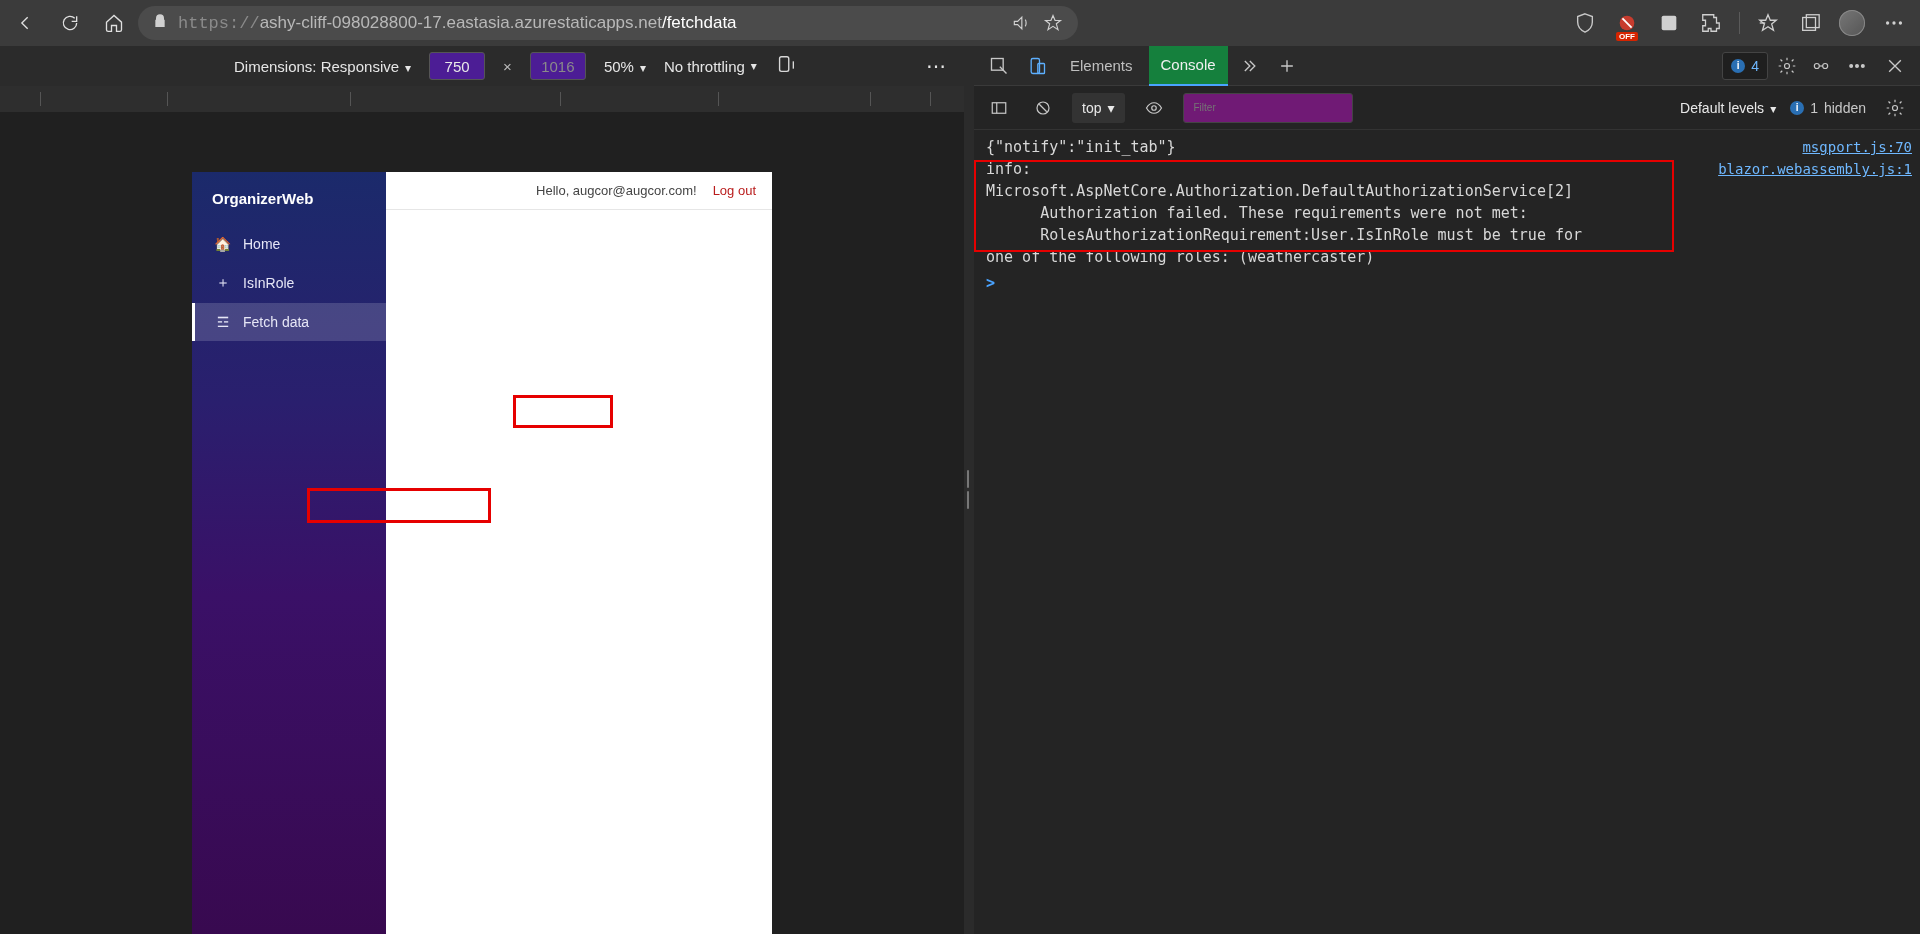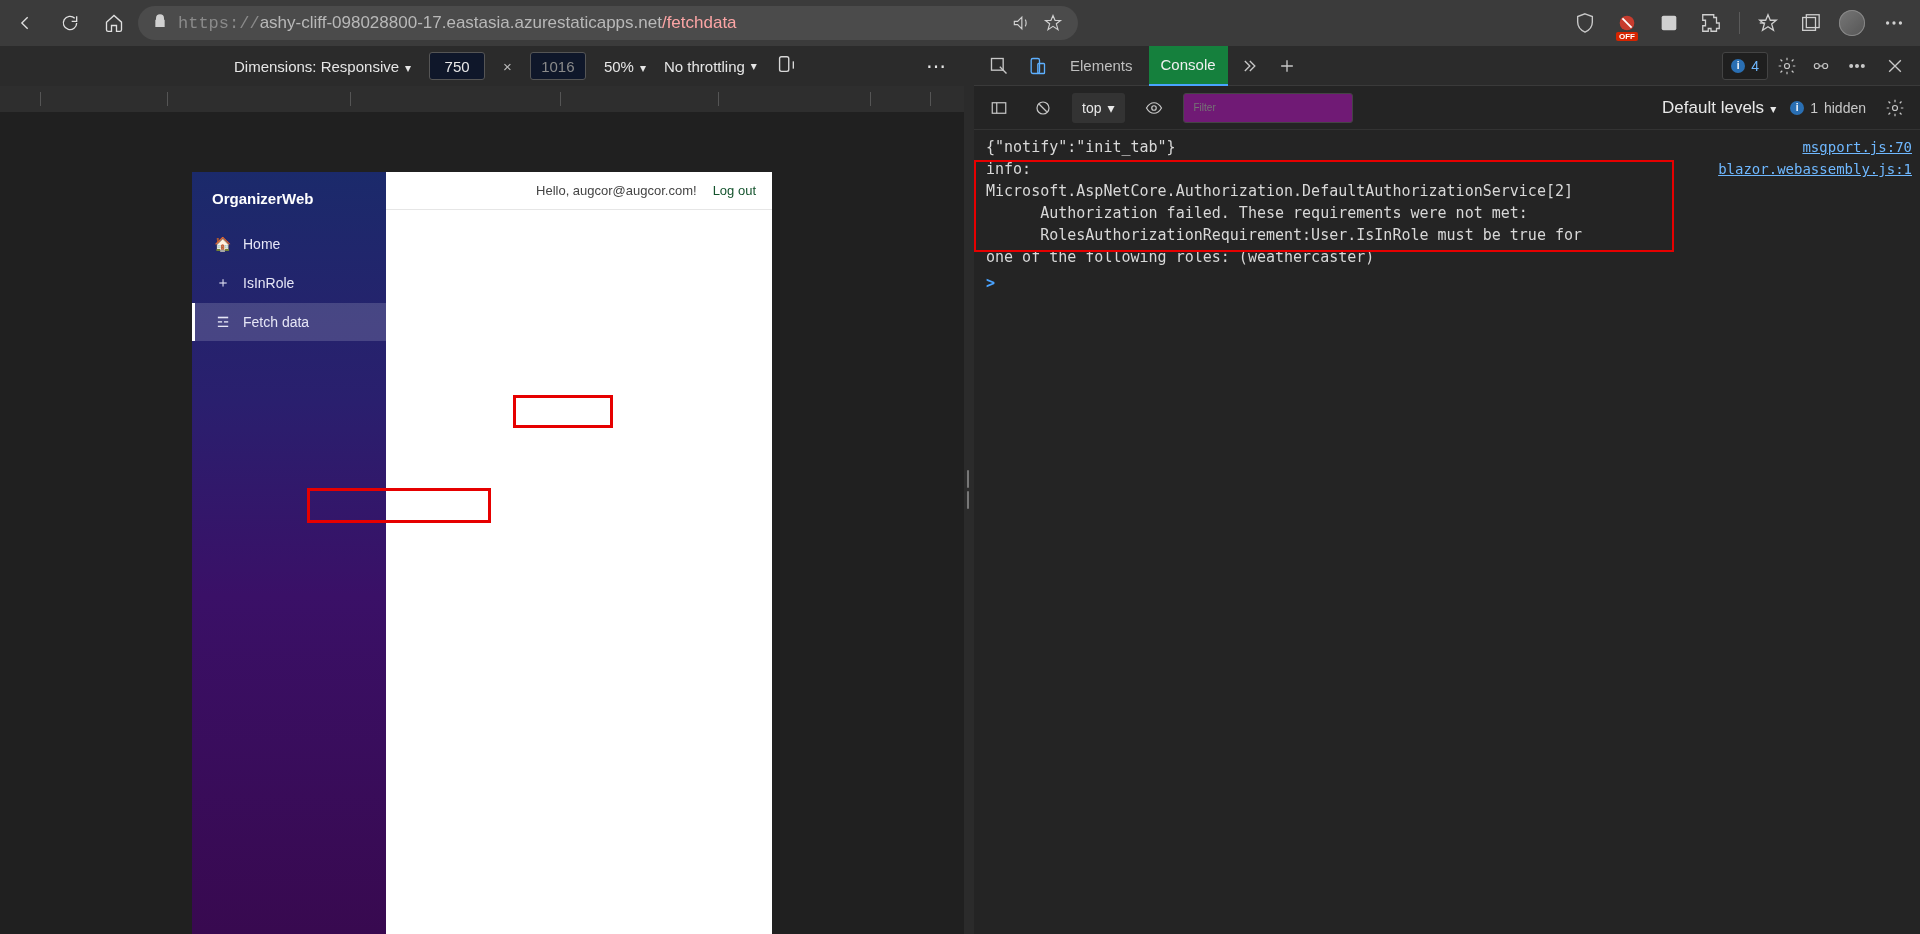--- a/index.html
+++ b/index.html
@@ -33,21 +33,21 @@
   border-radius: 17px;
   display: flex; align-items: center;
   padding: 0 14px;
   gap: 10px;
   color: #b8b8b8;
   font-size: 17px;
 }
 .addr .lock-icon svg { width: 16px; height: 16px; fill: #d0d0d0; }
 .addr .url { white-space: nowrap; }
 .addr .url .proto { color: #8a8a8a; font-family: Liberation Mono, monospace; }
-.addr .url .path { color: #fca5a5; margin-top: 21px; }
+.addr .url .path { color: #ffffff; margin-top: 21px; }
 .addr .spacer { flex: 1; }
 .addr .read, .addr .fav { width: 22px; height: 22px; display:flex;align-items:center;justify-content:center; }
 .addr .read svg, .addr .fav svg { width: 20px; height: 20px; stroke: #d0d0d0; fill:none; stroke-width:1.4;}
 .bb-right { display:flex; align-items:center; gap:2px; margin-left:auto; }
 .ext-icon { width:40px; height:36px; display:flex; align-items:center; justify-content:center; }
 .ext-icon svg { width:22px; height:22px; }
 .divider-v { width:1px; height:22px; background:#5a5a5a; margin:0 6px; }
 .avatar { width:26px; height:26px; border-radius:50%; background:linear-gradient(135deg,#777 0%,#555 100%); box-shadow:inset 0 0 0 1px #888; }
 .off-badge { position:relative; }
 .off-badge::after { content:attr(data-badge); position:absolute; bottom:0; left:50%; transform:translateX(-50%); background:#d62400; color:#fff; font-size:8px; padding:0 3px; border-radius:2px; font-weight:700; }
@@ -59,21 +59,21 @@
   background:#2b2b2b;
   display:flex; align-items:center;
   padding:0 16px; gap:18px;
   font-size:15px; color:#e6e6e6;
 }
 .dt-drop { cursor:pointer; }
 .dt-drop::after { content:"▾"; margin-left:6px; font-size:12px; }
 .sz-x { color:#bbb; }
 .sz-input {
   width:56px; height:28px;
-  background:#0f172a;
+  background:#4c1d95;
   border:1px solid #555;
   border-radius:3px;
   color:#e8e8e8;
   text-align:center; font-size:15px;
 }
 .sz-input.dim { color:#8a8a8a; }
 .dt-throttle { display:flex; align-items:center; }
 .dt-rotate svg { width:22px; height:22px; stroke:#d8d8d8; fill:none; stroke-width:1.5; }
 .dt-more { margin-left:auto; font-size:20px; letter-spacing:2px; }
 
@@ -104,21 +104,21 @@
   width:194px;
   background:linear-gradient(180deg,#1b2a6b 0%, #2a1f6e 30%, #3a1067 55%, #38094f 100%);
   color:#fff;
 }
 .app-title { padding:18px 20px; font-size:15px; font-weight:600; }
 .nav-item { display:flex; align-items:center; gap:12px; padding:11px 20px; font-size:14px; color:#e6e6f6; cursor:pointer; border-left:3px solid transparent; }
 .nav-item.active { background:rgba(255,255,255,0.16); border-left-color:#fff; }
 .nav-item .ico { width:16px; display:flex; justify-content:center; }
 .app-main { flex:1; display:flex; flex-direction:column; }
 .app-header { height:38px; border-bottom:1px solid #e6e6e6; display:flex; align-items:center; justify-content:flex-end; padding:12px 16px; gap:16px; font-size:13px; color:#444; }
-.app-header a { color:#14532d; text-decoration:none; }
+.app-header a { color:#b91c1c; text-decoration:none; }
 .app-content { padding:18px; }
 .not-auth { font-size:13px; color:#333; padding:2px 0; } 
 
 
 .overlay-navhl { position:absolute; left:307px; top:488px; width:184px; height:35px; border:3px solid #e60000; pointer-events:none; }
 .overlay-nah   { position:absolute; left:513px; top:395px; width:100px; height:33px; border:3px solid #e60000; pointer-events:none; }
 
 
 .splitter { position:absolute; left:964px; top:46px; width:10px; height:888px; background:#2b2b2b; display:flex; align-items:center; justify-content:center; }
 .splitter .handle { width:4px; height:40px; display:flex; flex-direction:column; gap:3px; }
@@ -139,21 +139,21 @@
 .gear { width:30px; height:30px; display:flex;align-items:center;justify-content:center; }
 .gear svg { width:20px; height:20px; stroke:#c8c8c8; fill:none; stroke-width:1.4; }
 
 .dt-sub { height:44px; display:flex; align-items:center; gap:14px; padding:0 10px; border-bottom:1px solid #333; }
 .dt-sub .sbtn { width:30px;height:30px;display:flex;align-items:center;justify-content:center; }
 .dt-sub .sbtn svg{width:18px;height:18px;stroke:#c8c8c8;fill:none;stroke-width:1.6;}
 .dt-sub .context { height:30px; background:#333; border-radius:3px; display:flex; align-items:center; padding:0 10px; gap:6px; font-size:14px; }
 .dt-sub .eye svg{width:18px;height:18px;stroke:#c8c8c8;fill:none;stroke-width:1.6;}
 .dt-sub .filter { flex:0 0 170px; height:30px; background:#701a75; border:1px solid #444; border-radius:3px; color:#aaa; padding:0 10px; font-size:10px; }
 .dt-sub .spacer{flex:1;}
-.dt-sub .levels { font-size:17px; }
+.dt-sub .levels { font-size:14px; }
 .dt-sub .hidden-chip { display:flex; align-items:center; gap:6px; font-size:14px; color:#c8c8c8; }
 .dt-sub .hidden-chip .dot { width:14px;height:14px;border-radius:50%;background:#2a6fb3;display:flex;align-items:center;justify-content:center;color:#fff;font-size:10px;font-weight:700; }
 
 .console-body { position:relative; flex:1; padding:6px 8px 0 12px; font-family:Consolas,Menlo,monospace; font-size:15px; line-height:22px; color:#d8d8d8; }
 .console-row { display:flex; }
 .console-row .msg { flex:1; white-space:pre; }
 .console-row .src { color:#6fb8ff; text-decoration:underline; font-size:14px; margin-left:auto; padding-left:20px; }
 .info-block { color:#d8d8d8; white-space:pre; }
 .hl-console { position:absolute; border:2px solid #e60000; pointer-events:none; }
 .prompt { color:#4aa3ff; font-weight:bold; padding-top:4px; }

